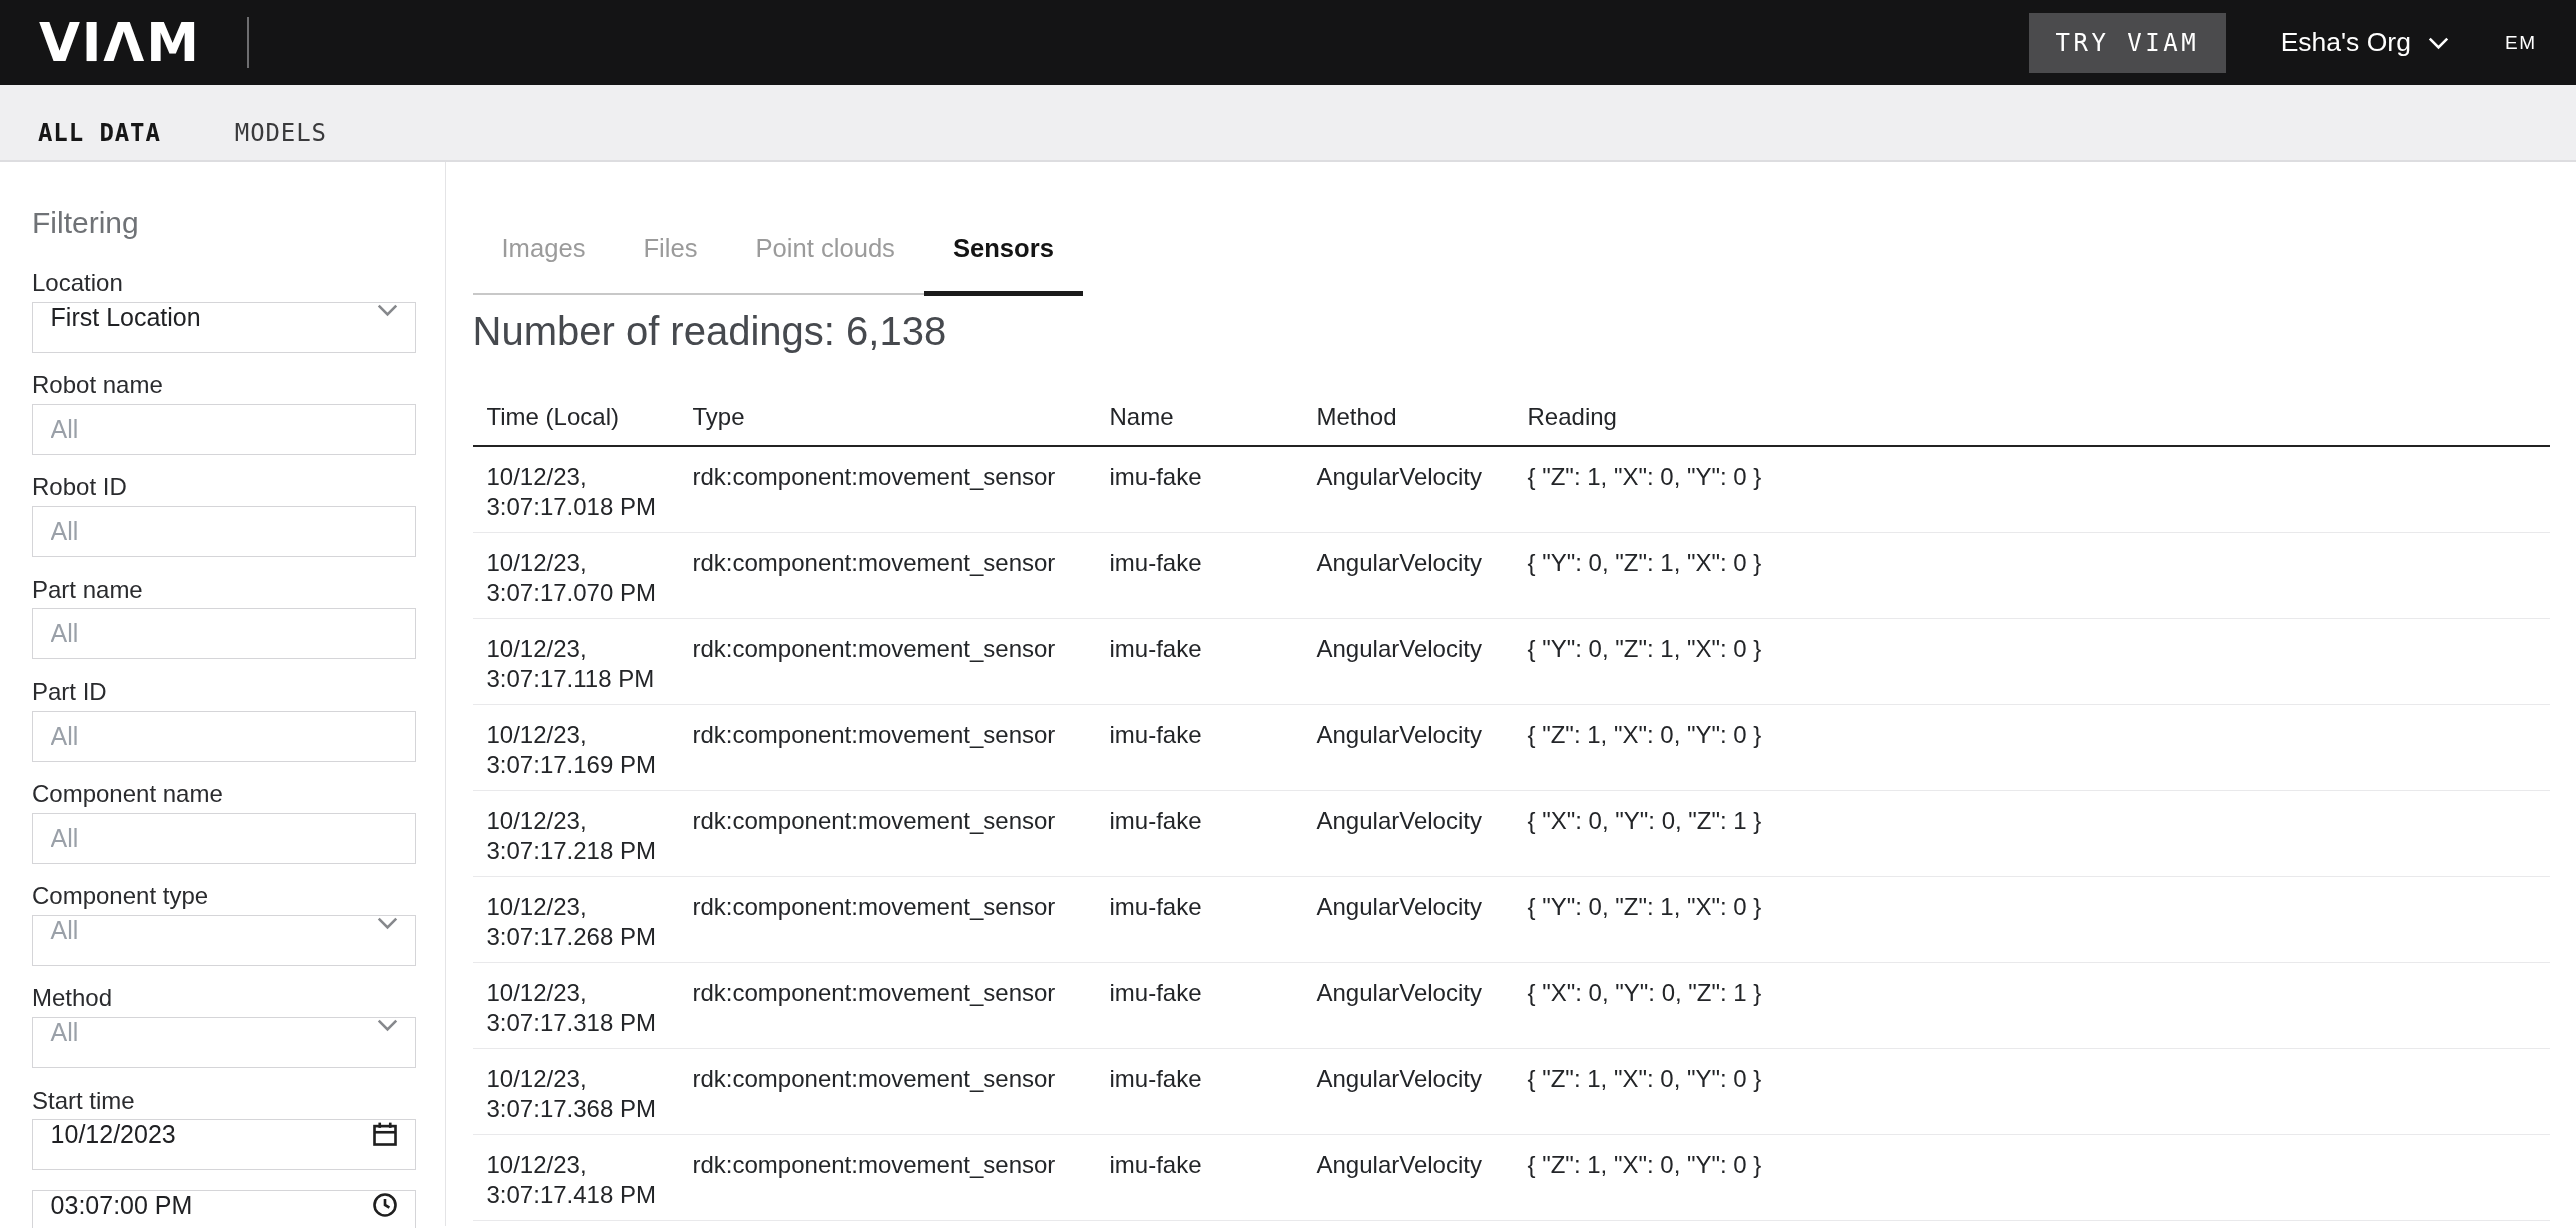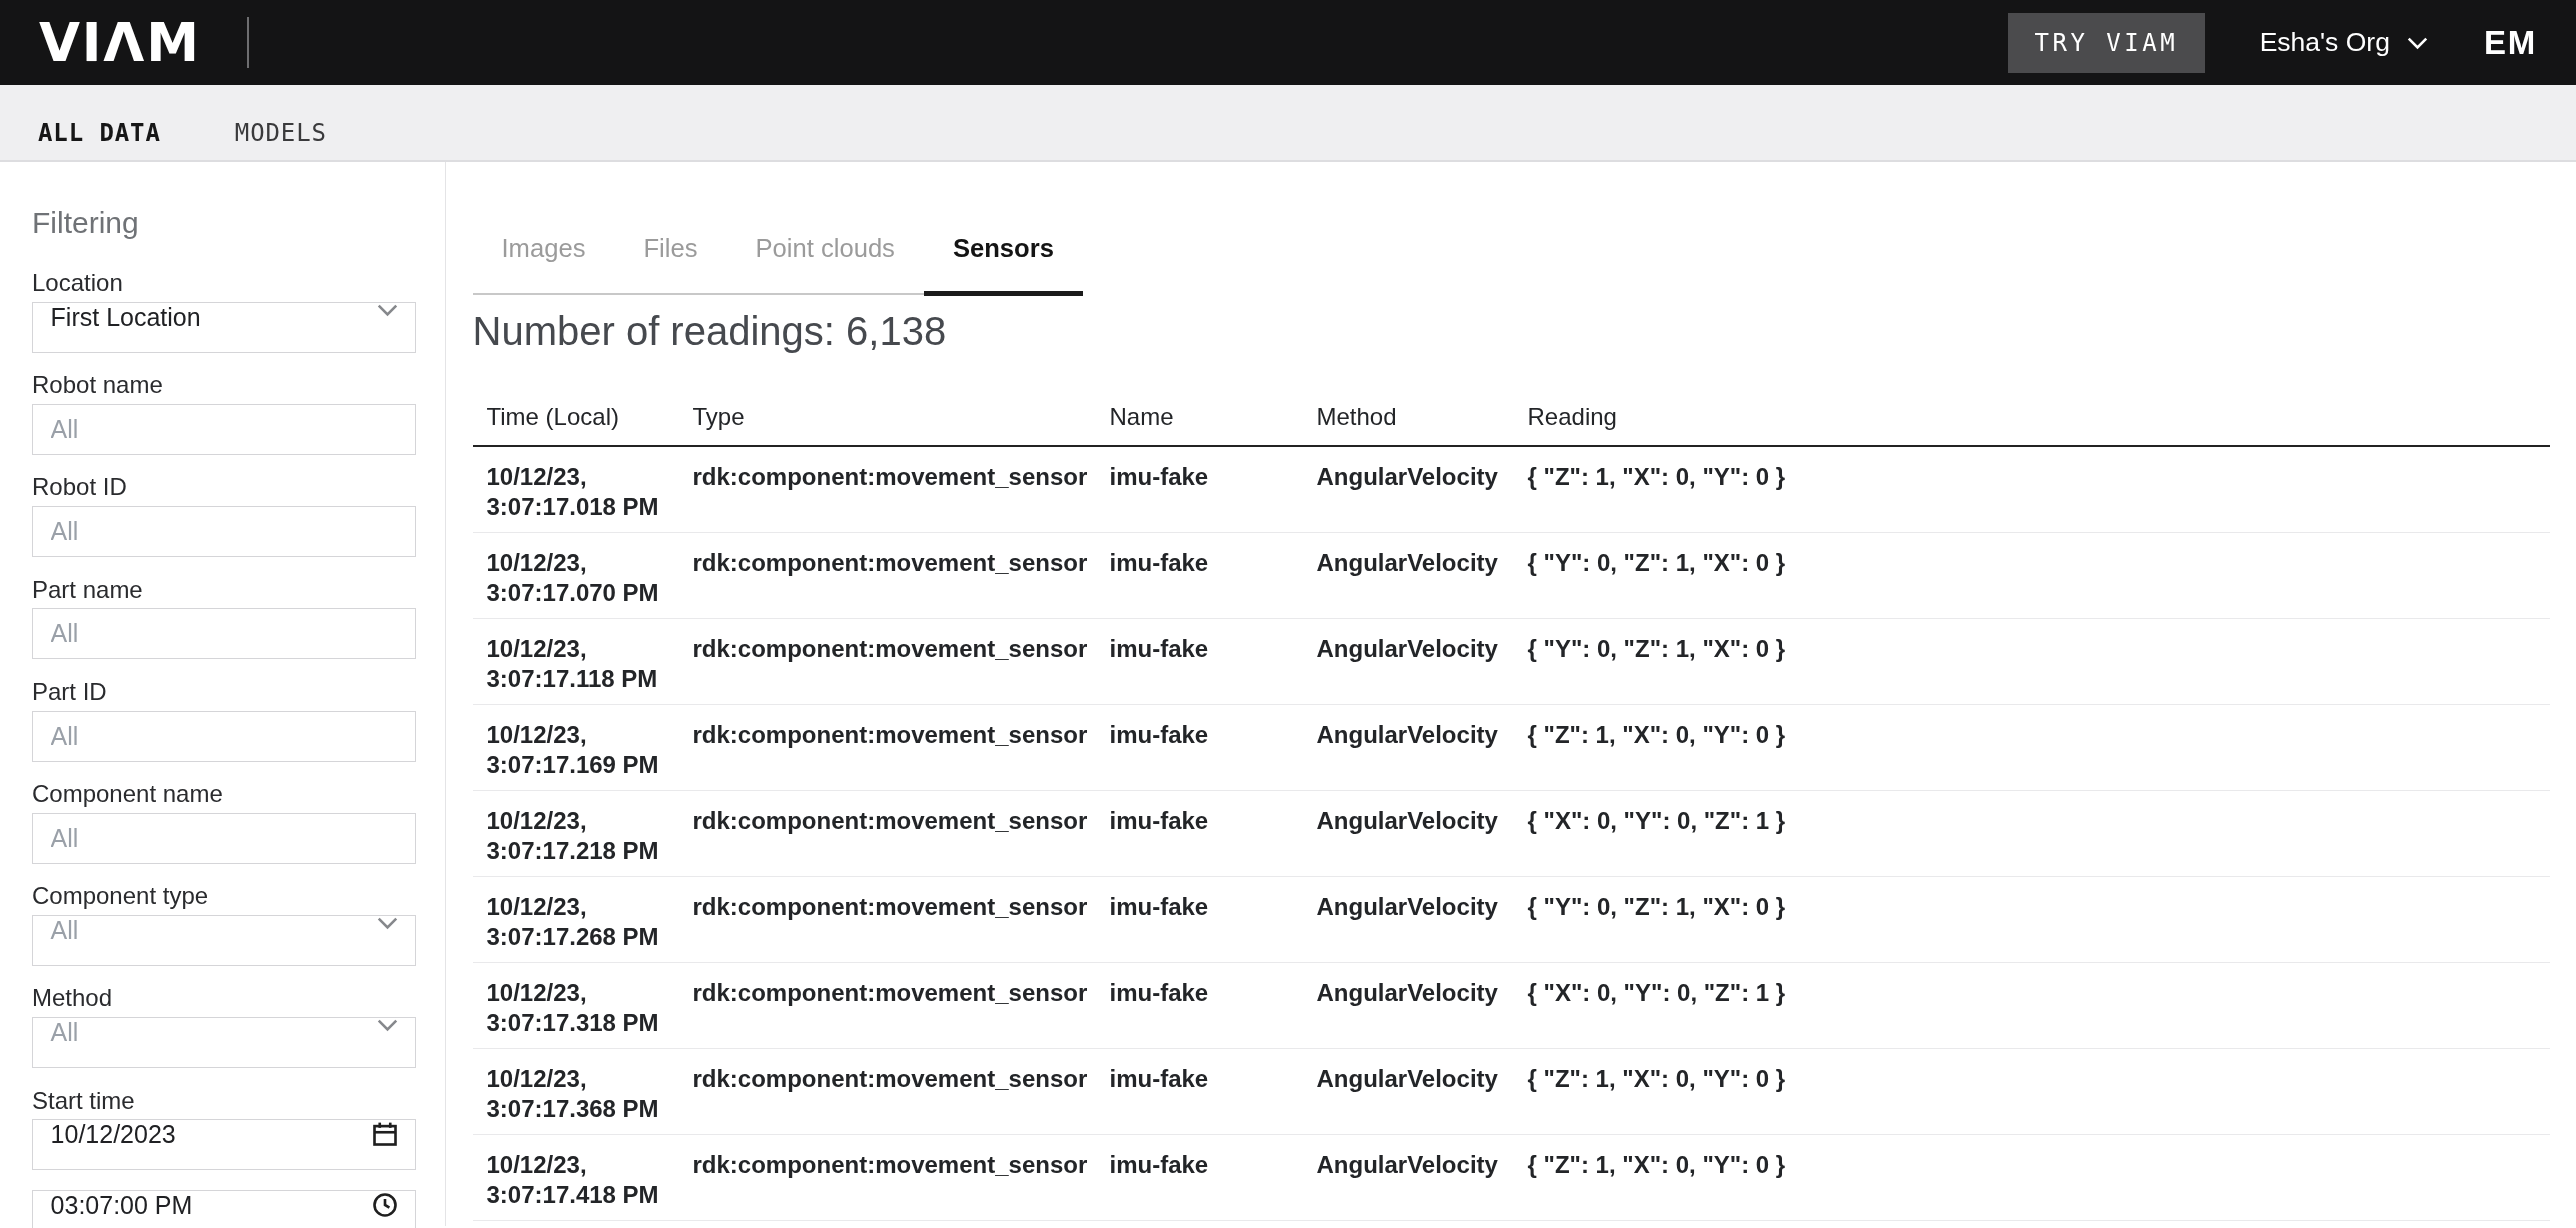--- a/index.html
+++ b/index.html
@@ -15,21 +15,21 @@
                font-family:"DejaVu Sans Mono","Liberation Mono",monospace;
                font-size:24px; letter-spacing:1.8px; }
   .nav-link { position:relative; color:#fdfdfd; cursor:pointer; }
   .nav-link.active::after { content:""; position:absolute; left:-7px; right:-7px;
                             bottom:-16px; height:3.5px; background:#e9e9e9; }
   .nav-right { margin-left:auto; margin-right:39px; display:flex; align-items:center; gap:55px; }
   .try-viam-button { background:#4b4b4d; color:#fff; border:none;
                      font-family:"DejaVu Sans Mono","Liberation Mono",monospace;
                      font-size:24px; letter-spacing:3.5px; padding:16px 26.5px; cursor:pointer; }
   .org-switcher { display:flex; align-items:center; gap:16px; font-size:26.5px; cursor:pointer; }
-  .user-initials { font-size:33px; letter-spacing:1.8px; font-weight:700; cursor:pointer; }
+  .user-initials { font-size:19px; letter-spacing:1.8px; font-weight:400; cursor:pointer; }
 
   
   .subnav { height:77px; background:#efeff1; border-bottom:2.6px solid #dddde0;
             display:flex; align-items:center; padding-left:38px; gap:74px;
             font-family:"DejaVu Sans Mono","Liberation Mono",monospace;
             font-size:24px; letter-spacing:0.9px; color:#3a3a3c; }
   .subnav-tab { cursor:pointer;margin-top:20px; }
   .subnav-tab.active { font-weight:bold; color:#161617; }
 
   
@@ -60,21 +60,21 @@
                        height:4.4px; background:#1b1b1b; }
 
   .readings-line { margin-top:14px; font-size:40px; color:#46494e; }
 
   
   .sensor-table { margin-top:49px; width:100%; }
   .thead, .trow { display:grid; grid-template-columns:220px 417px 207px 211px 1fr; }
   .thead { font-size:24px; color:#232528; padding-bottom:14px; border-bottom:2.6px solid #232323; }
   .thead .th:first-child { padding-left:14px; }
   .trow { height:86px; border-bottom:1.8px solid #e9e9eb; padding-top:15px;
-          font-size:24px; color:#232528; line-height:30px;font-weight:bold; }
+          font-size:24px; color:#232528; line-height:30px; }
   .td-time { padding-left:14px; }
 </style>
 </head>
 <body>
 
 <header class="navbar">
   <div class="logo">VIΛM</div>
   <div class="nav-divider"></div>
   <div class="nav-right">
     <button class="try-viam-button">TRY VIAM</button>

